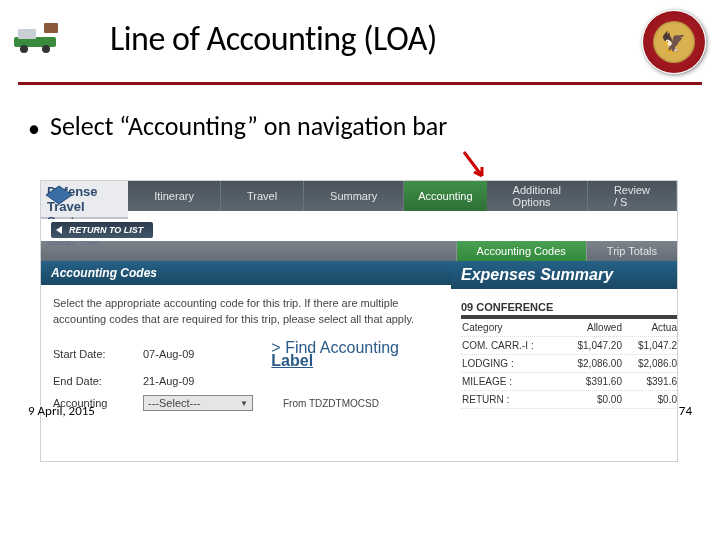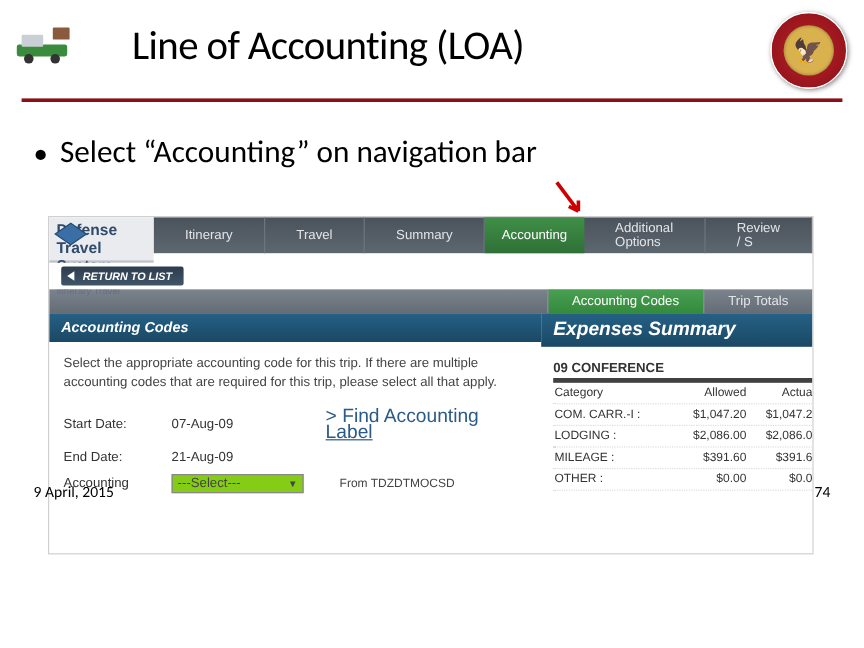--- a/index.html
+++ b/index.html
@@ -46,21 +46,21 @@
   .col-right { flex:1; }
 
   .panel-head { background:linear-gradient(#256186,#1a4864); color:#fff; font-size:12px; font-weight:bold; font-style:italic; padding:5px 10px; }
   .panel-body { padding:10px 12px; font-size:11px; color:#444; }
   .instr { line-height:16px; margin-bottom:14px; }
   .frow { display:flex; align-items:center; margin-bottom:8px; font-size:11px; }
   .flabel { width:90px; color:#333; }
   .fval { color:#333; }
   .find-link { margin-left:auto; margin-right:40px; color:#2a5a88; font-size:16px; line-height:13px; }
   .find-link .fl1::before { content:"> "; }
-  .select-box { border:1px solid #888; background:#84cc16; font-size:11px; padding:1px 4px; width:100px; display:flex; justify-content:space-between; align-items:center; }
+  .select-box { border:1px solid #888; background:#e5e5e5; font-size:11px; padding:1px 4px; width:100px; display:flex; justify-content:space-between; align-items:center; }
   .select-box .tri { font-size:8px; }
   .from-txt { margin-left:30px; font-size:10px; color:#444; }
 
   .exp-head { background:linear-gradient(#256186,#1a4864); color:#fff; font-size:16px; font-weight:bold; font-style:italic; padding:5px 10px; }
   .exp-body { padding:8px 0 0 10px; font-size:10px; color:#333; }
   .tripname { font-weight:bold; padding:4px 0 2px; font-size:11px; border-bottom:4px solid #404040; }
   .erow { display:flex; padding:3px 0; border-bottom:1px dotted #ddd;justify-content:flex-end; }
   .erow .c1 { width:100px; }
   .erow .c2 { width:60px; text-align:right; }
   .erow .c3 { width:55px; text-align:right; }
@@ -137,21 +137,21 @@
       <div class="col-left">
         <div class="panel-head">Accounting Codes</div>
         <div class="panel-body">
           <div class="instr">Select the appropriate accounting code for this trip. If there are multiple accounting codes that are required for this trip, please select all that apply.</div>
 
           <div class="frow">
             <div class="flabel">Start Date:</div>
             <div class="fval">07-Aug-09</div>
             <div class="find-link">
               <div class="fl1">Find Accounting</div>
-              <div style="text-decoration:underline;">Label</div>
+              <div style="text-decoration:underline;font-weight:bold;">Label</div>
             </div>
           </div>
 
           <div class="frow">
             <div class="flabel">End Date:</div>
             <div class="fval">21-Aug-09</div>
           </div>
 
           <div class="frow">
             <div class="flabel">Accounting</div>
@@ -182,21 +182,21 @@
               <div class="c1">LODGING :</div>
               <div class="c2">$2,086.00</div>
               <div class="c3">$2,086.0</div>
             </div>
           <div class="erow">
               <div class="c1">MILEAGE :</div>
               <div class="c2">$391.60</div>
               <div class="c3">$391.6</div>
             </div>
           <div class="erow">
-              <div class="c1">OTHER :</div>
+              <div class="c1">RETURN :</div>
               <div class="c2">$0.00</div>
               <div class="c3">$0.0</div>
             </div>
         </div>
       </div>
     </div>
   </div>
 
   <div class="footer-date">9 April, 2015</div>
   <div class="footer-page">74</div>

